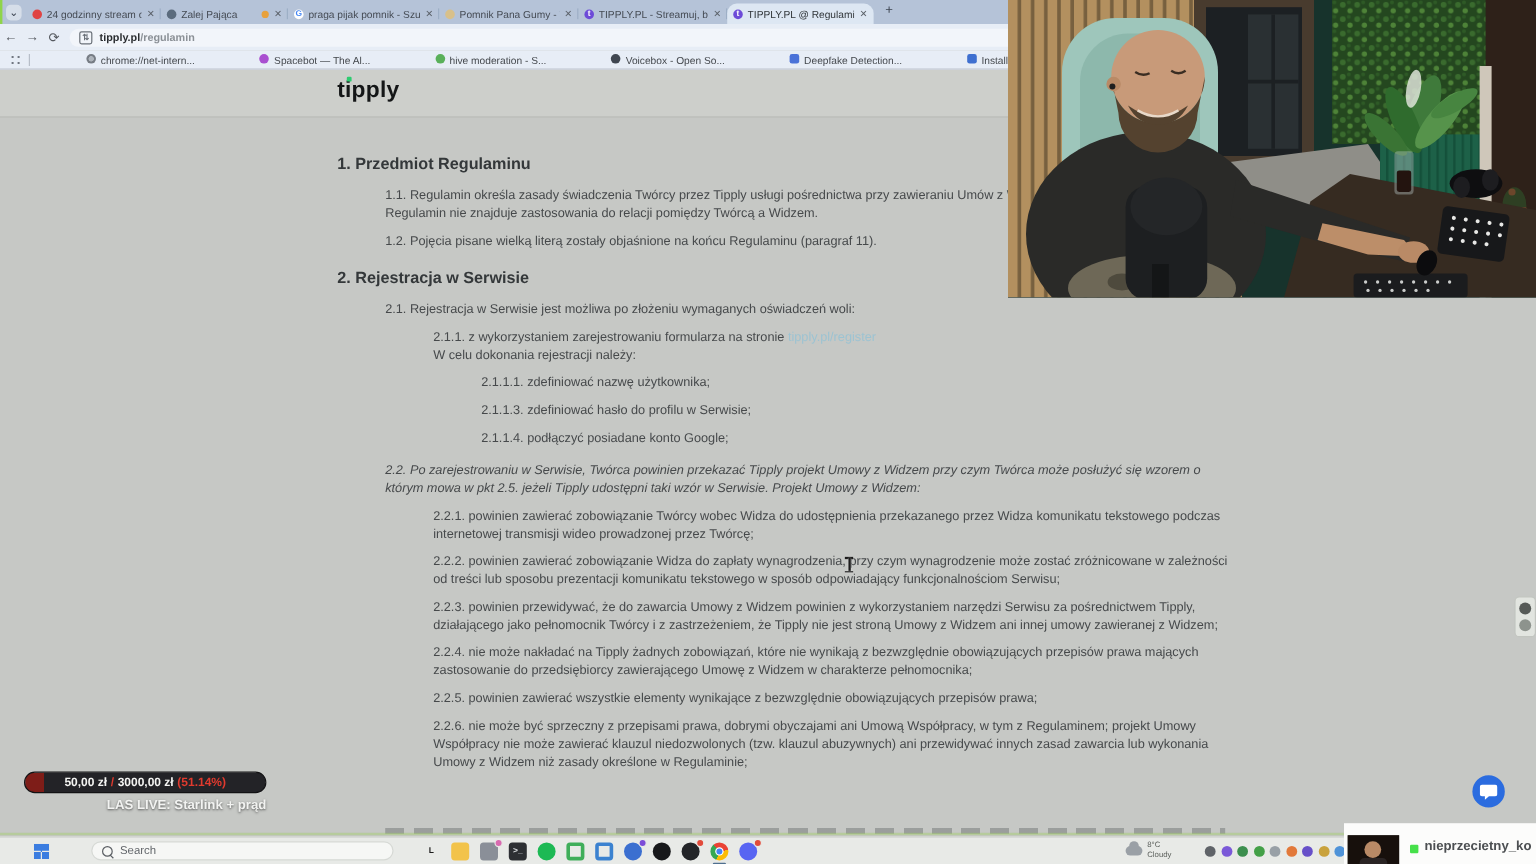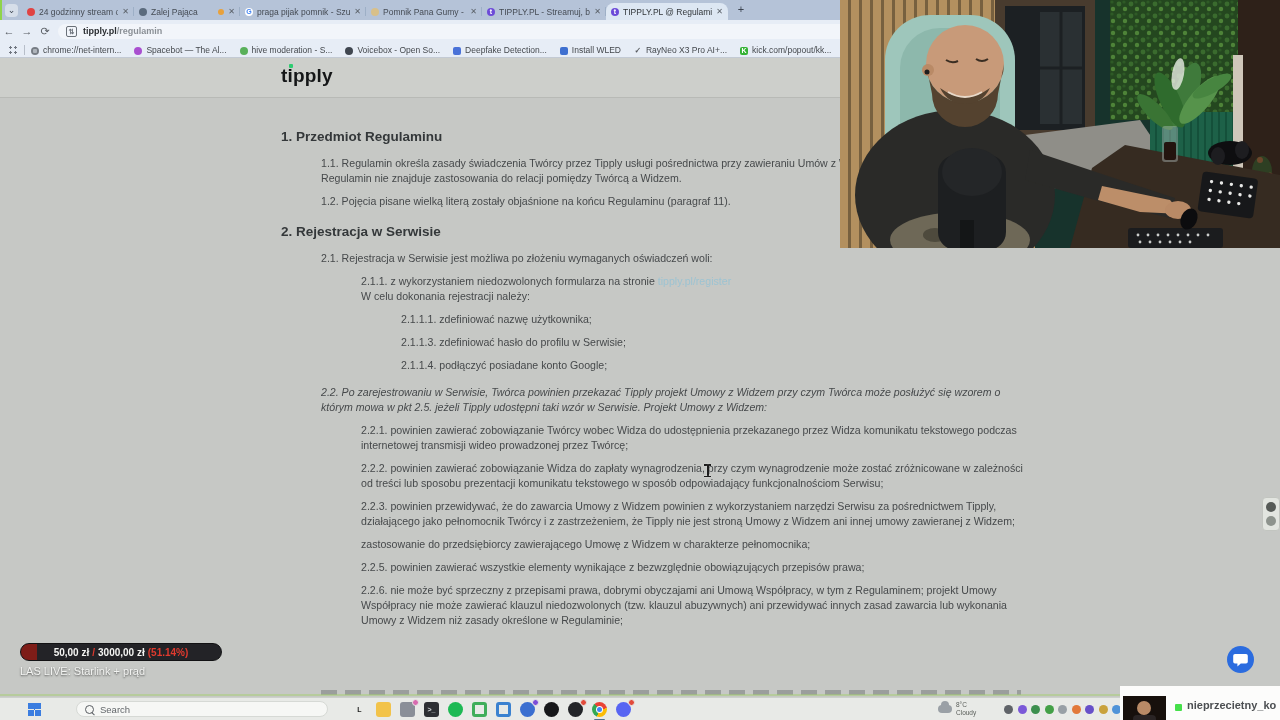--- a/index.html
+++ b/index.html
@@ -32,21 +32,21 @@
   #site-icon{width:9px;height:9px;border:1px solid #6a7078;border-radius:2px;margin-right:6px;
              font-size:7px;line-height:9px;text-align:center;color:#6a7078;}
   #url-host{color:#2b2e31;} #url-path{color:#8b9096;}
 
   #bookmarksbar{position:absolute;left:0;top:42px;width:1280px;height:16px;background:#e7edf6;
                 border-bottom:1px solid #c3cad4;display:flex;align-items:center;z-index:1;box-sizing:border-box;}
   #apps-grid{margin:0 6px 0 8px;width:10px;height:10px;flex:none;
              background:conic-gradient(#707680 0 25%,transparent 0 0);
              background:radial-gradient(#707680 1.2px,transparent 1.3px) 0 0/5px 5px;}
   #bm-sep{width:1px;height:10px;background:#b7bec9;margin-right:6px;flex:none;}
-  .bm{display:flex;align-items:flex-end;margin-right:13px;font-size:8.5px;color:#44484d;white-space:nowrap;flex:none;}
+  .bm{display:flex;align-items:flex-start;margin-right:13px;font-size:8.5px;color:#44484d;white-space:nowrap;flex:none;margin-left:41px;}
   .bmi{width:8px;height:8px;margin-right:4px;flex:none;border-radius:2px;font-size:7px;line-height:8px;
        text-align:center;color:#fff;font-weight:bold;}
   .bmi.globe{border-radius:50%;background:#8a9097;
              background:radial-gradient(circle at 50% 50%,#aeb4bb 0 2px,#767c84 2.5px);}
   .bmi.dot{border-radius:50%;}
   .bmi.check{background:none;color:#55585c;font-size:8px;}
   .bmi.bolt{background:none;color:#7a7e84;font-size:8px;}
   .bmi.github{border-radius:50%;}
 
   
@@ -73,22 +73,22 @@
 
   
   #webcam{position:absolute;left:840px;top:0;width:440px;height:248px;z-index:6;overflow:hidden;background:#20312c;}
 
   
   #goal{position:absolute;left:20px;top:643px;width:202px;height:18px;border-radius:9px;z-index:7;
         background:linear-gradient(90deg,#7e1d18 0 16px,#232327 16px);border:1px solid #121214;
         display:flex;align-items:center;justify-content:center;gap:3px;font-size:10px;font-weight:bold;
         box-sizing:border-box;}
   #goal .w{color:#f4f4f2;} #goal .r{color:#e03a2e;}
-  #goal-label{position:absolute;left:20px;top:665px;width:202px;text-align:left;z-index:7;
-        font-size:11px;font-weight:normal;color:#f2f3f1;text-shadow:0 1px 2px rgba(20,20,20,.65);}
+  #goal-label{position:absolute;left:20px;top:665px;width:202px;text-align:right;z-index:7;
+        font-size:11px;font-weight:bold;color:#f2f3f1;text-shadow:0 1px 2px rgba(20,20,20,.65);}
 
   #chat-fab{position:absolute;left:1227px;top:646px;width:27px;height:27px;border-radius:50%;
         background:#2b6cdf;z-index:7;display:flex;align-items:center;justify-content:center;}
 
   #viewer-panel{position:absolute;left:1120px;top:686px;width:160px;height:56px;background:#fcfcfb;z-index:8;}
   #viewer-thumb{position:absolute;left:3px;top:10px;width:43px;height:28px;background:#17100c;overflow:hidden;}
   #viewer-live{position:absolute;left:55px;top:18px;width:7px;height:7px;background:#46e04a;border-radius:1px;}
   #viewer-name{position:absolute;left:67px;top:13px;font-size:11px;font-weight:bold;color:#4c4f52;}
 
   
@@ -248,21 +248,21 @@
           <div class="ln ind1">Regulamin nie znajduje zastosowania do relacji pomiędzy Twórcą a Widzem.</div>
         </div>
         <div class="p">
           <div class="ln ind1">1.2. Pojęcia pisane wielką literą zostały objaśnione na końcu Regulaminu (paragraf 11).</div>
         </div>
         <div class="h">2. Rejestracja w Serwisie</div>
         <div class="p">
           <div class="ln ind1">2.1. Rejestracja w Serwisie jest możliwa po złożeniu wymaganych oświadczeń woli:</div>
         </div>
         <div class="p">
-          <div class="ln ind2"><span>2.1.1. z wykorzystaniem niedozwolonych formularza na stronie </span><a class="doclink">tipply.pl/register</a></div>
+          <div class="ln ind2"><span>2.1.1. z wykorzystaniem zarejestrowaniu formularza na stronie </span><a class="doclink">tipply.pl/register</a></div>
           <div class="ln ind2">W celu dokonania rejestracji należy:</div>
         </div>
         <div class="p">
           <div class="ln ind3">2.1.1.1. zdefiniować nazwę użytkownika;</div>
         </div>
         <div class="p">
           <div class="ln ind3">2.1.1.3. zdefiniować hasło do profilu w Serwisie;</div>
         </div>
         <div class="p">
           <div class="ln ind3">2.1.1.4. podłączyć posiadane konto Google;</div>
@@ -277,20 +277,21 @@
         </div>
         <div class="p">
           <div class="ln ind2">2.2.2. powinien zawierać zobowiązanie Widza do zapłaty wynagrodzenia, przy czym wynagrodzenie może zostać zróżnicowane w zależności</div>
           <div class="ln ind2">od treści lub sposobu prezentacji komunikatu tekstowego w sposób odpowiadający funkcjonalnościom Serwisu;</div>
         </div>
         <div class="p">
           <div class="ln ind2">2.2.3. powinien przewidywać, że do zawarcia Umowy z Widzem powinien z wykorzystaniem narzędzi Serwisu za pośrednictwem Tipply,</div>
           <div class="ln ind2">działającego jako pełnomocnik Twórcy i z zastrzeżeniem, że Tipply nie jest stroną Umowy z Widzem ani innej umowy zawieranej z Widzem;</div>
         </div>
         <div class="p">
+          <div class="ln ind2">2.2.4. nie może nakładać na Tipply żadnych zobowiązań, które nie wynikają z bezwzględnie obowiązujących przepisów prawa mających</div>
           <div class="ln ind2">zastosowanie do przedsiębiorcy zawierającego Umowę z Widzem w charakterze pełnomocnika;</div>
         </div>
         <div class="p">
           <div class="ln ind2">2.2.5. powinien zawierać wszystkie elementy wynikające z bezwzględnie obowiązujących przepisów prawa;</div>
         </div>
         <div class="p">
           <div class="ln ind2">2.2.6. nie może być sprzeczny z przepisami prawa, dobrymi obyczajami ani Umową Współpracy, w tym z Regulaminem; projekt Umowy</div>
           <div class="ln ind2">Współpracy nie może zawierać klauzul niedozwolonych (tzw. klauzul abuzywnych) ani przewidywać innych zasad zawarcia lub wykonania</div>
           <div class="ln ind2">Umowy z Widzem niż zasady określone w Regulaminie;</div>
         </div>

